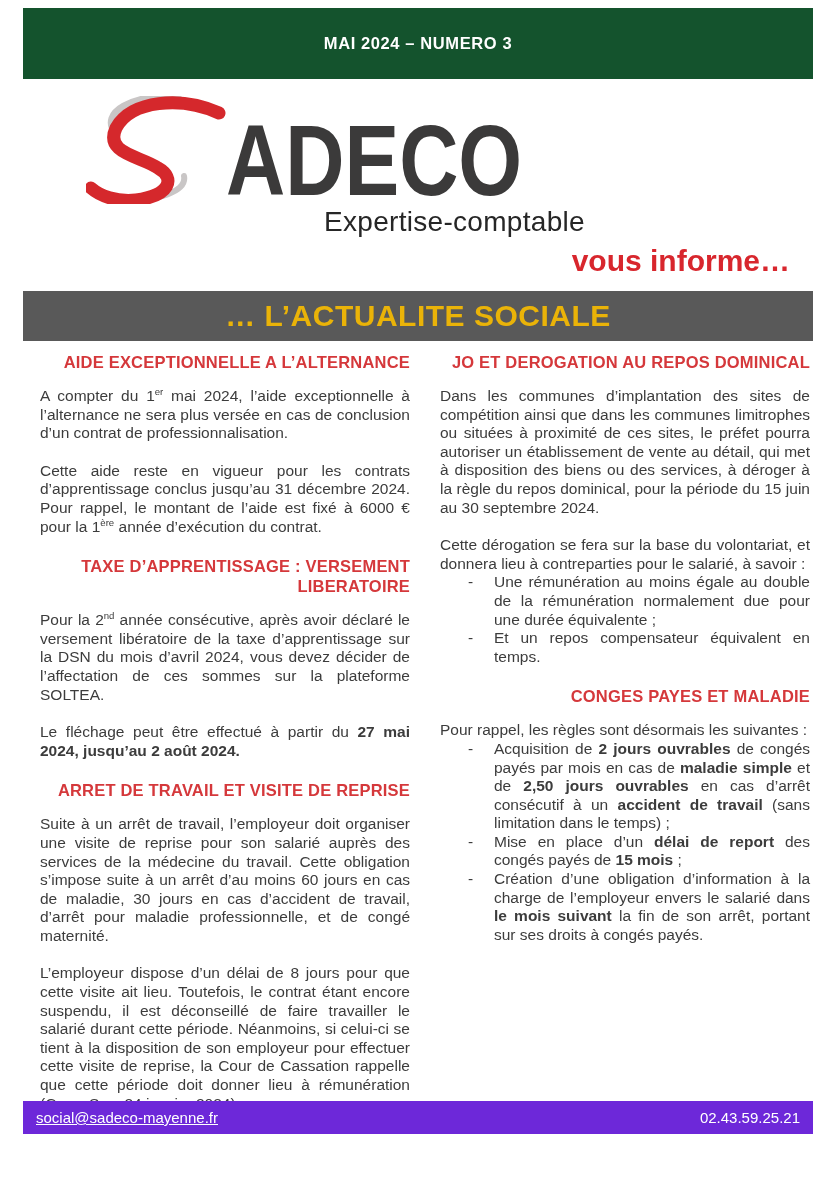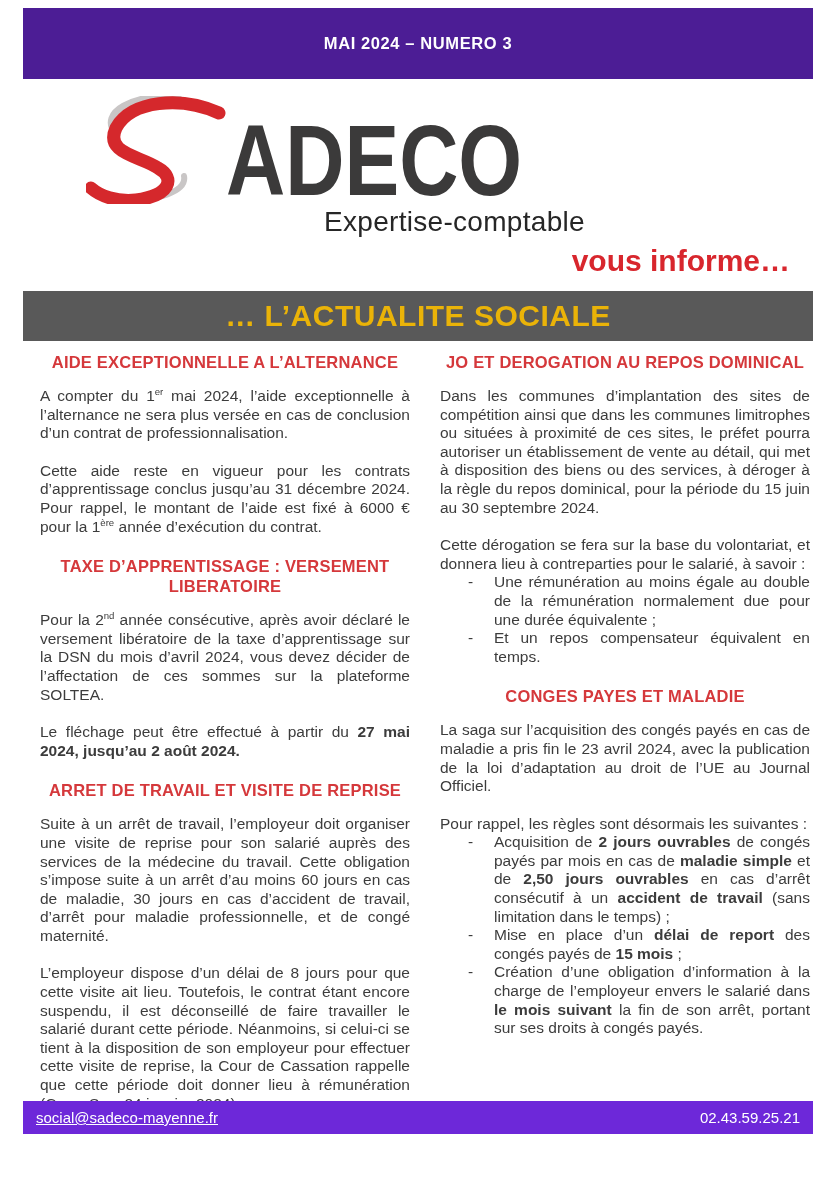--- a/index.html
+++ b/index.html
@@ -7,21 +7,21 @@
     width: 835px; height: 1181px;
     background: #ffffff;
     overflow: hidden;
     font-family: "Liberation Sans", sans-serif;
   }
   .page { position: relative; width: 835px; height: 1181px; color: #3c3c3c; }
 
   
   .header-bar {
     position: absolute; left: 23px; top: 8px; width: 790px; height: 71px;
-    background: #4c1d95; display: flex; align-items: center; justify-content: center;
+    background: #14532d; display: flex; align-items: center; justify-content: center;
   }
   .header-bar .issue {
     color: #ffffff; font-weight: 700; font-size: 16.5px; letter-spacing: .6px;
   }
 
   
   .logo { position: absolute; left: 86px; top: 94px; width: 520px; height: 152px; }
   .logo-s { position: absolute; left: 0; top: 2px; }
   .logo-word {
     position: absolute; left: 140px; top: 16px;
@@ -48,21 +48,21 @@
   }
 
   
   .content {
     position: absolute; left: 40px; top: 352px; width: 770px;
     display: flex; gap: 30px;
   }
   .col { width: 370px; font-size: 15.5px; line-height: 18.6px; text-align: justify; }
   .sec-heading {
     color: #d5383b; font-weight: 700; font-size: 16.5px; line-height: 20px;
-    text-align: center; letter-spacing: .2px; margin: 20px 0 15px;
+    text-align: right; letter-spacing: .2px; margin: 20px 0 15px;
   }
   .sec-heading.first { margin-top: 0; }
   p.body { margin: 0 0 19px 0; }
   p.body.tight { margin-bottom: 0; }
   .list { margin: 0 0 19px 0; }
   .li { position: relative; padding-left: 54px; }
   .li-marker { position: absolute; left: 28px; top: 0; }
   sup { font-size: 62%; line-height: 0; }
 
   
@@ -138,21 +138,20 @@
           </div>
           <div class="li">
             <span class="li-marker">-</span>
             <span class="li-text"><span>Et un repos compensateur équivalent en temps.</span></span>
           </div>
         </div>
       </div>
 
       <div>
         <div class="sec-heading">CONGES PAYES ET MALADIE</div>
-        <p class="body"><span>La saga sur l’acquisition des congés payés en cas de maladie a pris fin le 23 avril 2024, avec la publication de la loi d’adaptation au droit de l’UE au Journal Officiel.</span></p>
         <p class="body tight"><span>Pour rappel, les règles sont désormais les suivantes :</span></p>
         <div class="list">
           <div class="li">
             <span class="li-marker">-</span>
             <span class="li-text"><span>Acquisition de </span><span style="font-weight: 700;">2 jours ouvrables</span><span> de congés payés par mois en cas de </span><span style="font-weight: 700;">maladie simple</span><span> et de </span><span style="font-weight: 700;">2,50 jours ouvrables</span><span> en cas d’arrêt consécutif à un </span><span style="font-weight: 700;">accident de travail</span><span> (sans limitation dans le temps) ;</span></span>
           </div>
           <div class="li">
             <span class="li-marker">-</span>
             <span class="li-text"><span>Mise en place d’un </span><span style="font-weight: 700;">délai de report</span><span> des congés payés de </span><span style="font-weight: 700;">15 mois</span><span> ;</span></span>
           </div>

